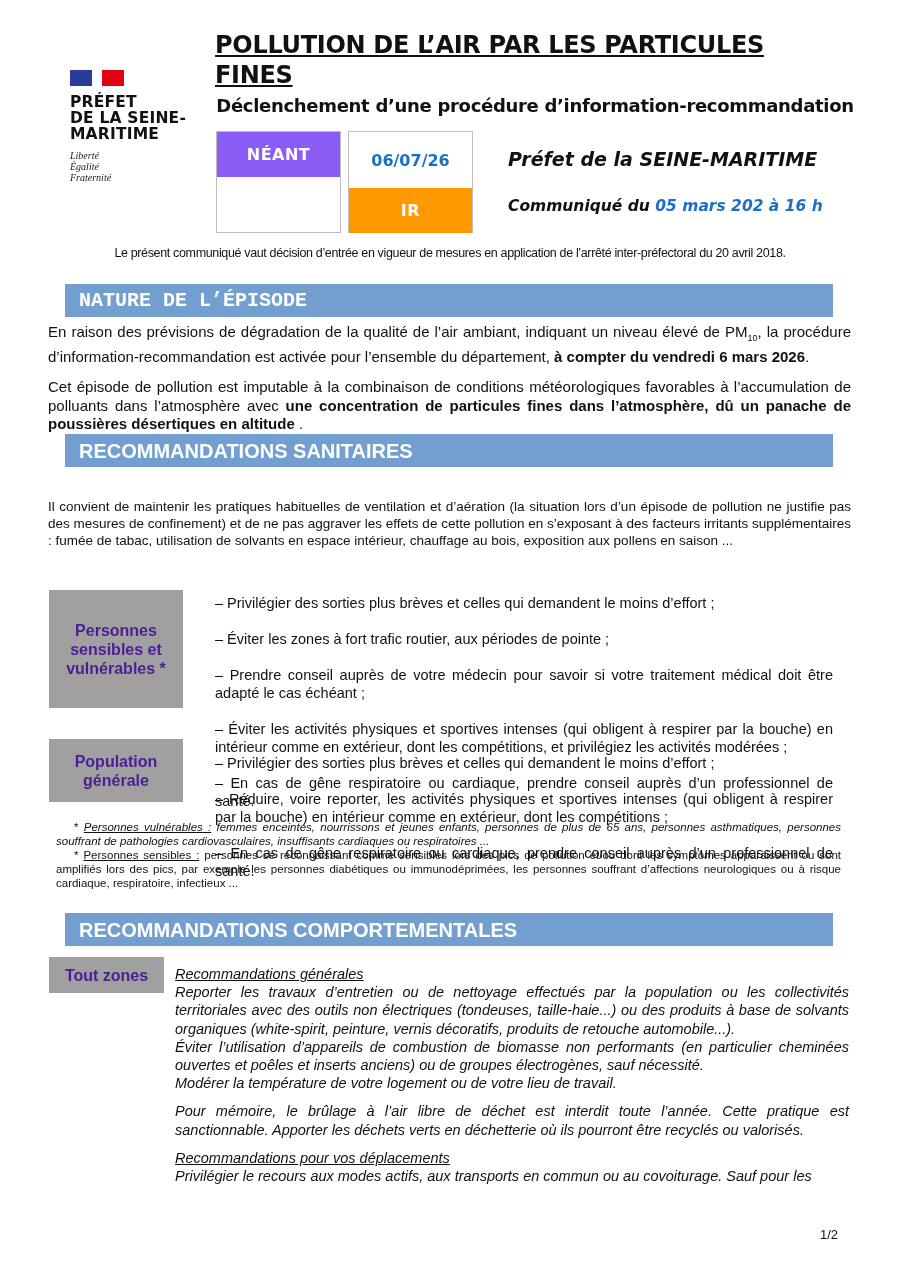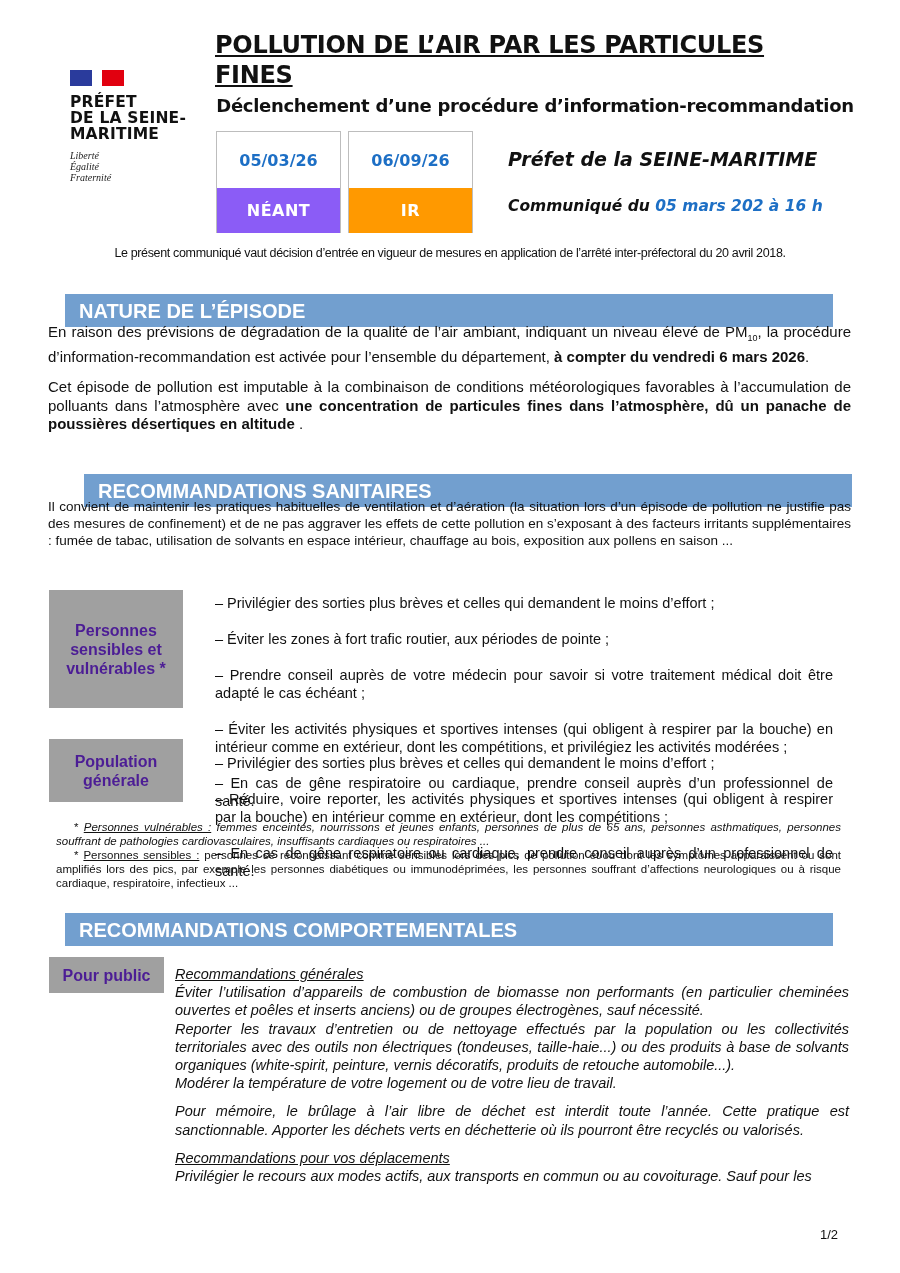--- a/index.html
+++ b/index.html
@@ -72,44 +72,43 @@
   </div>
 </div>
 
 <div class="abs title">
   <div>POLLUTION DE L’AIR PAR LES PARTICULES</div>
   <div>FINES</div>
 </div>
 <div class="abs subtitle">Déclenchement d’une procédure d’information-recommandation</div>
 
 <div class="abs daybox" style="left:216px;">
-  <div class="date">05/03/26</div>
   <div class="level" style="background:#8b5cf6;">NÉANT</div>
 </div>
 <div class="abs daybox" style="left:348px;">
-  <div class="date">06/09/26</div>
+  <div class="date">06/07/26</div>
   <div class="level" style="background:#ff9900;">IR</div>
 </div>
 
 <div class="abs prefet-line">Préfet de la SEINE-MARITIME</div>
 <div class="abs communique">
   <span>Communiqué du </span><span class="blue">05 mars 202 à 16 h</span>
 </div>
 
 <div class="abs decision">Le présent communiqué vaut décision d’entrée en vigueur de mesures en application de l’arrêté inter-préfectoral du 20 avril 2018.</div>
 
-<div class="abs sec-head" style="top:294px;">NATURE DE L’ÉPISODE</div>
+<div class="abs sec-head" style="top:284px;font-family:Liberation Mono, monospace;">NATURE DE L’ÉPISODE</div>
 <div class="abs para" style="top:323px;">
   <span>En raison des prévisions de dégradation de la qualité de l’air ambiant, indiquant un niveau élevé de PM</span><sub>10</sub><span>, la procédure d’information-recommandation est activée pour l’ensemble du département, </span><b>à compter du vendredi 6 mars 2026</b><span>.</span>
 </div>
 <div class="abs para" style="top:378px;">
   <span>Cet épisode de pollution est imputable à la combinaison de conditions météorologiques favorables à l’accumulation de polluants dans l’atmosphère avec </span><b>une concentration de particules fines dans l’atmosphère, dû un panache de poussières désertiques en altitude</b><span> .</span>
 </div>
 
-<div class="abs sec-head" style="top:474px;margin-left:19px;">RECOMMANDATIONS SANITAIRES</div>
+<div class="abs sec-head" style="top:434px;">RECOMMANDATIONS SANITAIRES</div>
 <div class="abs para-sm" style="top:498px;">Il convient de maintenir les pratiques habituelles de ventilation et d’aération (la situation lors d’un épisode de pollution ne justifie pas des mesures de confinement) et de ne pas aggraver les effets de cette pollution en s’exposant à des facteurs irritants supplémentaires : fumée de tabac, utilisation de solvants en espace intérieur, chauffage au bois, exposition aux pollens en saison ...</div>
 
 <div class="abs label-box" style="left:49px; top:590px; width:134px; height:118px;">Personnes sensibles et vulnérables *</div>
 <div class="abs bullets" style="top:576px;">
   <div>– Privilégier des sorties plus brèves et celles qui demandent le moins d’effort ;</div>
   <div>– Éviter les zones à fort trafic routier, aux périodes de pointe ;</div>
   <div>– Prendre conseil auprès de votre médecin pour savoir si votre traitement médical doit être adapté le cas échéant ;</div>
   <div>– Éviter les activités physiques et sportives intenses (qui obligent à respirer par la bouche) en intérieur comme en extérieur, dont les compétitions, et privilégiez les activités modérées ;</div>
   <div>– En cas de gêne respiratoire ou cardiaque, prendre conseil auprès d’un professionnel de santé.</div>
 </div>
@@ -125,25 +124,25 @@
   <div style="text-indent:18px;">
     <span class="up">* </span><span class="u">Personnes vulnérables :</span><span> femmes enceintes, nourrissons et jeunes enfants, personnes de plus de 65 ans, personnes asthmatiques, personnes souffrant de pathologies cardiovasculaires, insuffisants cardiaques ou respiratoires ...</span>
   </div>
   <div style="text-indent:18px;">
     <span class="up">* </span><span class="u up">Personnes sensibles :</span><span class="up"> personnes se reconnaissant comme sensibles lors des pics de pollution et/ou dont les symptômes apparaissent ou sont amplifiés lors des pics, par exemple les personnes diabétiques ou immunodéprimées, les personnes souffrant d’affections neurologiques ou à risque cardiaque, respiratoire, infectieux ...</span>
   </div>
 </div>
 
 <div class="abs sec-head" style="top:913px;">RECOMMANDATIONS COMPORTEMENTALES</div>
 
-<div class="abs label-box" style="left:49px; top:957px; width:115px; height:36px;">Pour public</div>
+<div class="abs label-box" style="left:49px; top:957px; width:115px; height:36px;">Tout zones</div>
 
 <div class="abs behav" style="top:957px;">
   <div class="u">Recommandations générales</div>
+  <div>Reporter les travaux d’entretien ou de nettoyage effectués par la population ou les collectivités territoriales avec des outils non électriques (tondeuses, taille-haie...) ou des produits à base de solvants organiques (white-spirit, peinture, vernis décoratifs, produits de retouche automobile...).</div>
   <div>Éviter l’utilisation d’appareils de combustion de biomasse non performants (en particulier cheminées ouvertes et poêles et inserts anciens) ou de groupes électrogènes, sauf nécessité.</div>
-  <div>Reporter les travaux d’entretien ou de nettoyage effectués par la population ou les collectivités territoriales avec des outils non électriques (tondeuses, taille-haie...) ou des produits à base de solvants organiques (white-spirit, peinture, vernis décoratifs, produits de retouche automobile...).</div>
   <div>Modérer la température de votre logement ou de votre lieu de travail.</div>
   <div style="margin-top:10px;">Pour mémoire, le brûlage à l’air libre de déchet est interdit toute l’année. Cette pratique est sanctionnable. Apporter les déchets verts en déchetterie où ils pourront être recyclés ou valorisés.</div>
   <div class="u" style="margin-top:10px;">Recommandations pour vos déplacements</div>
   <div>Privilégier le recours aux modes actifs, aux transports en commun ou au covoiturage. Sauf pour les</div>
 </div>
 
 <div class="abs pagenum">1/2</div>
 
 </body></html>

